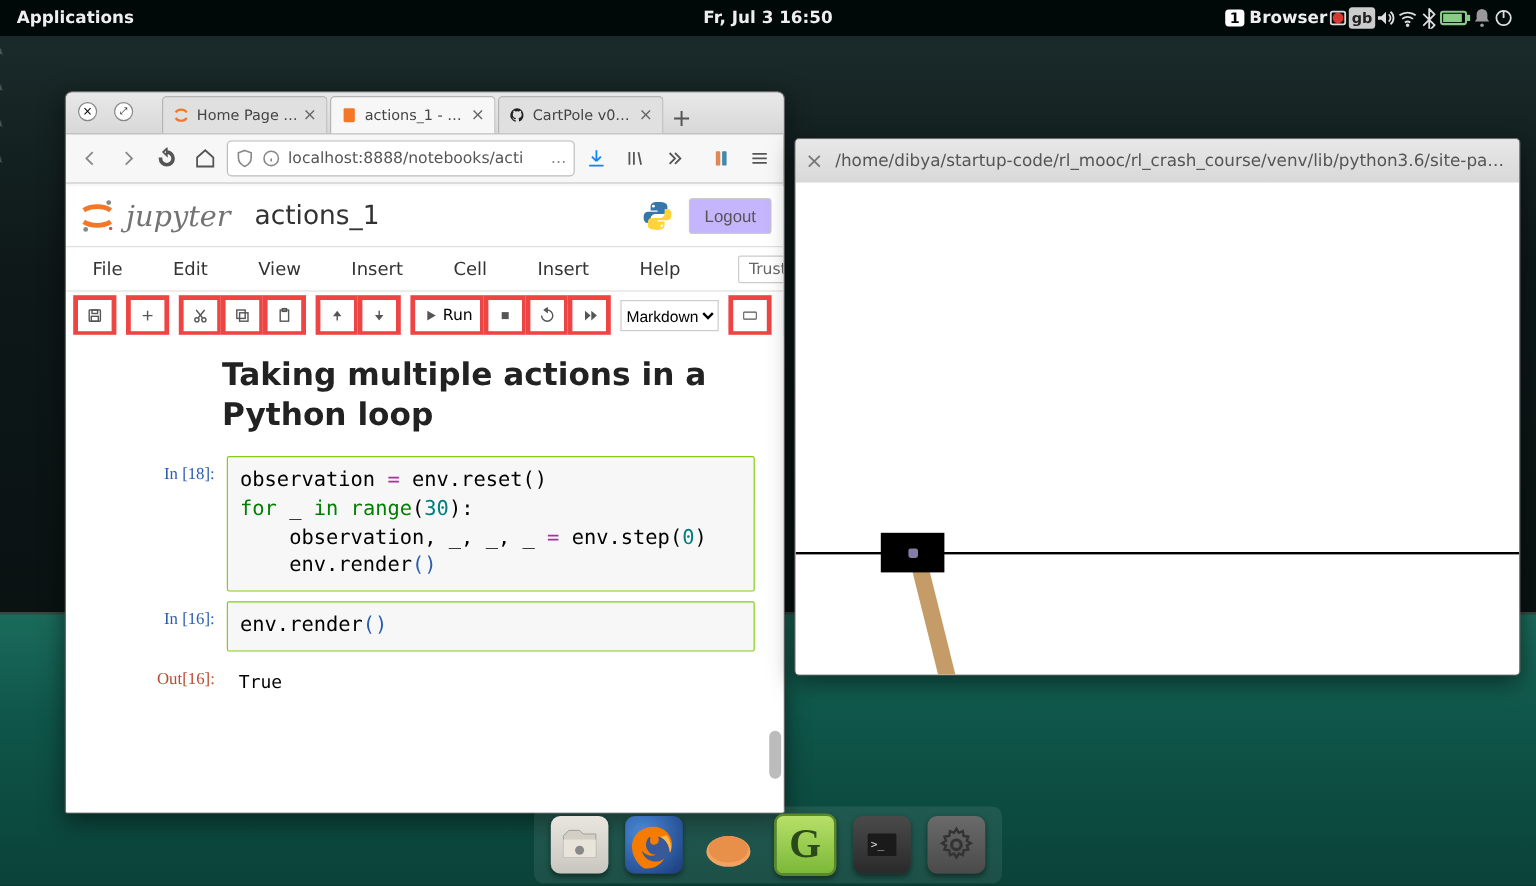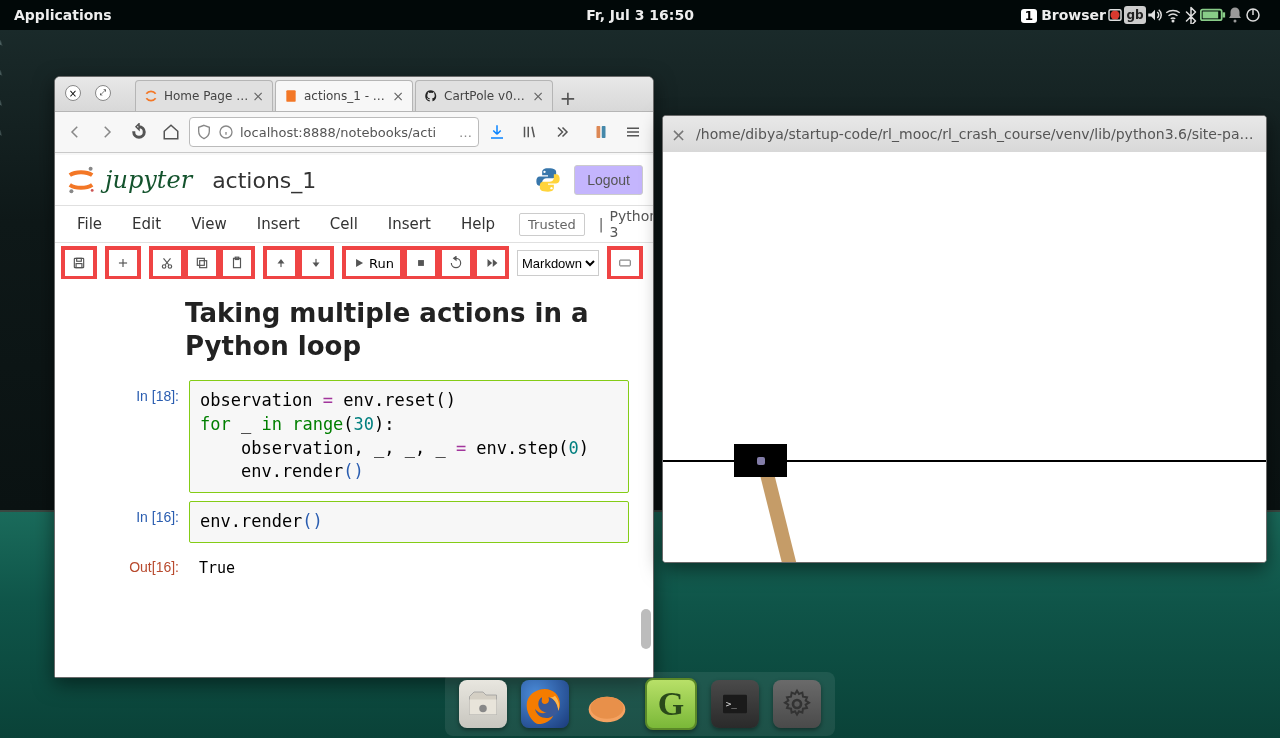--- a/index.html
+++ b/index.html
@@ -30,42 +30,42 @@
   .newtab{width:26px;height:26px;display:flex;align-items:center;justify-content:center;font-size:20px;color:#555;border-radius:4px}
   .navbar{height:40px;display:flex;align-items:center;border-bottom:1px solid #c9c9c9;padding:0 6px;gap:4px}
   .nb{width:28px;height:28px;display:flex;align-items:center;justify-content:center;border-radius:4px;color:#555}
   .nb svg{width:18px;height:18px}
   .urlbar{flex:1;height:28px;border:1px solid #bbb;border-radius:4px;background:#fff;display:flex;align-items:center;padding:0 6px;font-size:13px;color:#555}
   .urlbar .uicon{width:16px;height:16px;margin-right:6px;color:#888}
   .nb.action{color:#0a84ff}
   
   .page{position:absolute;top:78px;left:0;right:0;bottom:0;background:#fff;overflow:hidden}
   .jhead{height:50px;display:flex;align-items:center;border-bottom:1px solid #e0e0e0;padding:0 10px}
-  .jlogo{display:flex;align-items:center;gap:8px;font-size:24px;color:#14532d;font-family:"DejaVu Serif",serif;font-style:italic}
+  .jlogo{display:flex;align-items:center;gap:8px;font-size:24px;color:#737373;font-family:"DejaVu Serif",serif;font-style:italic}
   .jlogo svg{width:32px;height:32px}
   .jname{font-size:22px;color:#333;margin-left:20px}
   .jhead .spacer{flex:1}
   .logout{border:1px solid #ccc;background:#c4b5fd;padding:6px 12px;border-radius:3px;font-size:14px;color:#555}
-  .jmenu{height:36px;display:flex;align-items:center;padding:0 10px;border-bottom:1px solid #e0e0e0;gap:6px}
+  .jmenu{height:36px;display:flex;align-items:center;padding:0 10px;border-bottom:1px solid #e0e0e0;gap:18px}
   .jm{padding:4px 12px;font-size:15px;color:#333}
   .jmenu .spacer{flex:1}
   .trusted{border:1px solid #ccc;padding:3px 8px;font-size:13px;color:#666;border-radius:2px}
   .kname{font-size:14px;color:#555;margin-left:8px;display:flex;align-items:center;gap:6px}
   .kind{width:12px;height:12px;border:1px solid #777;border-radius:50%}
   .jtb{height:36px;display:flex;align-items:center;padding:2px 6px;border-bottom:1px solid #d0d0d0;gap:0}
   .tbb{width:28px;height:26px;border:4px solid #ef4444;background:#fff;display:flex;align-items:center;justify-content:center;margin-left:-1px}
   .tbb:first-child{margin-left:0}
   .tbb svg{width:14px;height:14px}
   .tbg{display:flex;margin-right:8px}
   .runb{width:54px}.runb span{font-size:13px;margin-left:3px}
   .tsel{height:26px;border:1px solid #ccc;background:#fff;font-size:13px;width:100px}
   .nbbody{position:absolute;top:124px;left:0;right:0;bottom:0;overflow:hidden;background:#fff}
   .mdh{font-size:26px;font-weight:bold;color:#222;margin:18px 0 18px 130px;line-height:1.25}
   .cell{display:flex;margin-bottom:8px}
-  .prompt{width:120px;text-align:right;padding-right:10px;font-family:Liberation Sans, sans-serif;font-size:14px;color:#2a5db0;padding-top:8px}
+  .prompt{width:120px;text-align:right;padding-right:10px;font-family:Liberation Serif, serif;font-size:14px;color:#2a5db0;padding-top:8px}
   .prompt.out{color:#b84a2e}
   .inarea{flex:1;border:1px solid #84cc16;background:#f7f7f7;border-radius:2px;padding:8px 10px;font-family:monospace;font-size:17px;line-height:1.4;white-space:pre}
   .mdcellsel{border-left:5px solid #3a87c7;background:#fff;padding:12px 14px 16px 14px}
   .mdcellsel .h2{font-size:26px;font-weight:bold;line-height:1.25}
   .mdcellsel code{background:#eee;padding:2px 6px;border-radius:3px;font-family:monospace;font-size:24px}
   .outarea{flex:1;padding:8px 10px;font-family:monospace;font-size:15px}
   
   .k{color:#007f00;font-weight:normal}.o{color:#a2359c}.b{color:#007f00}.m{color:#007f7f}.p{color:#2a5db0}
   
   .viewer{position:absolute;left:662px;top:115px;width:603px;height:446px;background:#fff;border:1px solid #6a6a6a;border-radius:4px;box-shadow:0 6px 20px rgba(0,0,0,.5);overflow:hidden}

